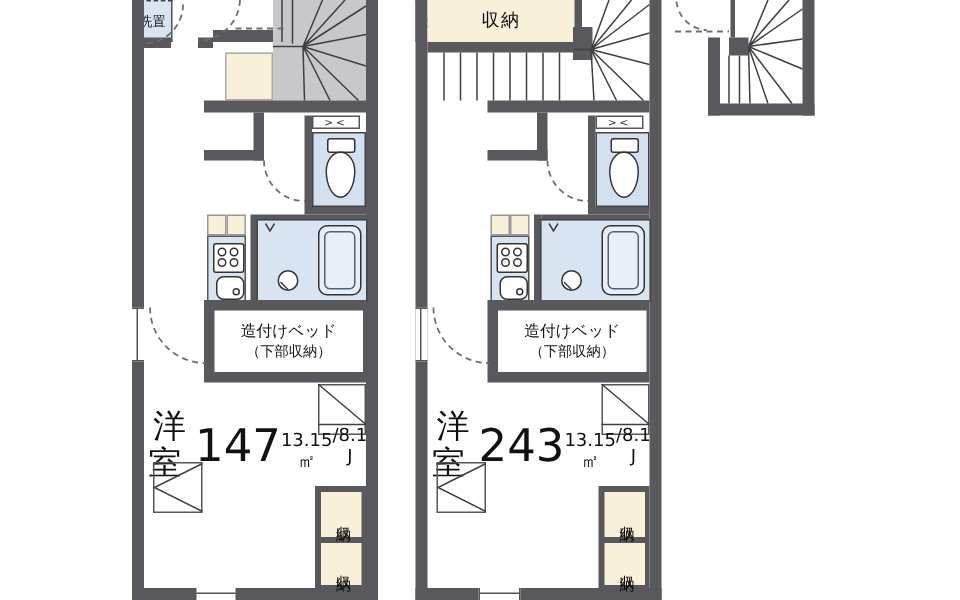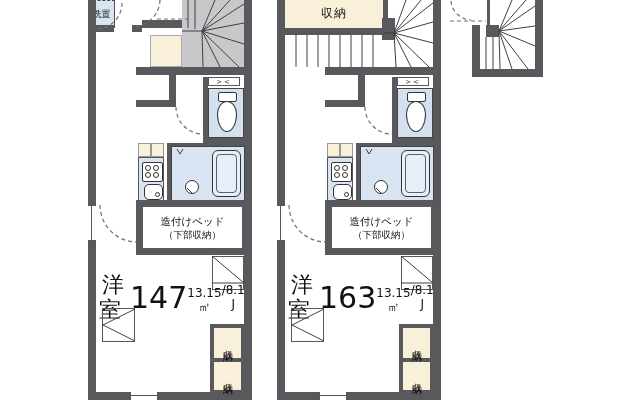--- a/index.html
+++ b/index.html
@@ -218,21 +218,21 @@
       <div class="bed-inner">
         <span class="bed-l1">造付けベッド</span>
         <span class="bed-l2">（下部収納）</span>
       </div>
     </div>
 
     <div class="thinbox abs" style="left:124px;top:256px;width:32px;height:34px;background:transparent;"></div>
 
     <div class="room-label" style="top:272px;">
       <div class="rt">洋室</div>
-      <div class="rn">163</div>
+      <div class="rn">243</div>
       <div class="ra">13.15 ㎡</div>
       <div class="rj">/8.1 J</div>
     </div>
 
     <div class="thinbox abs" style="left:14px;top:308px;width:33px;height:34px;background:transparent;"></div>
 
     <div class="storages" style="left:122px;top:324px;width:34px;height:69px;">
       <div class="scell" style="top:4px;height:30px;">
         <span>収納</span>
       </div>

